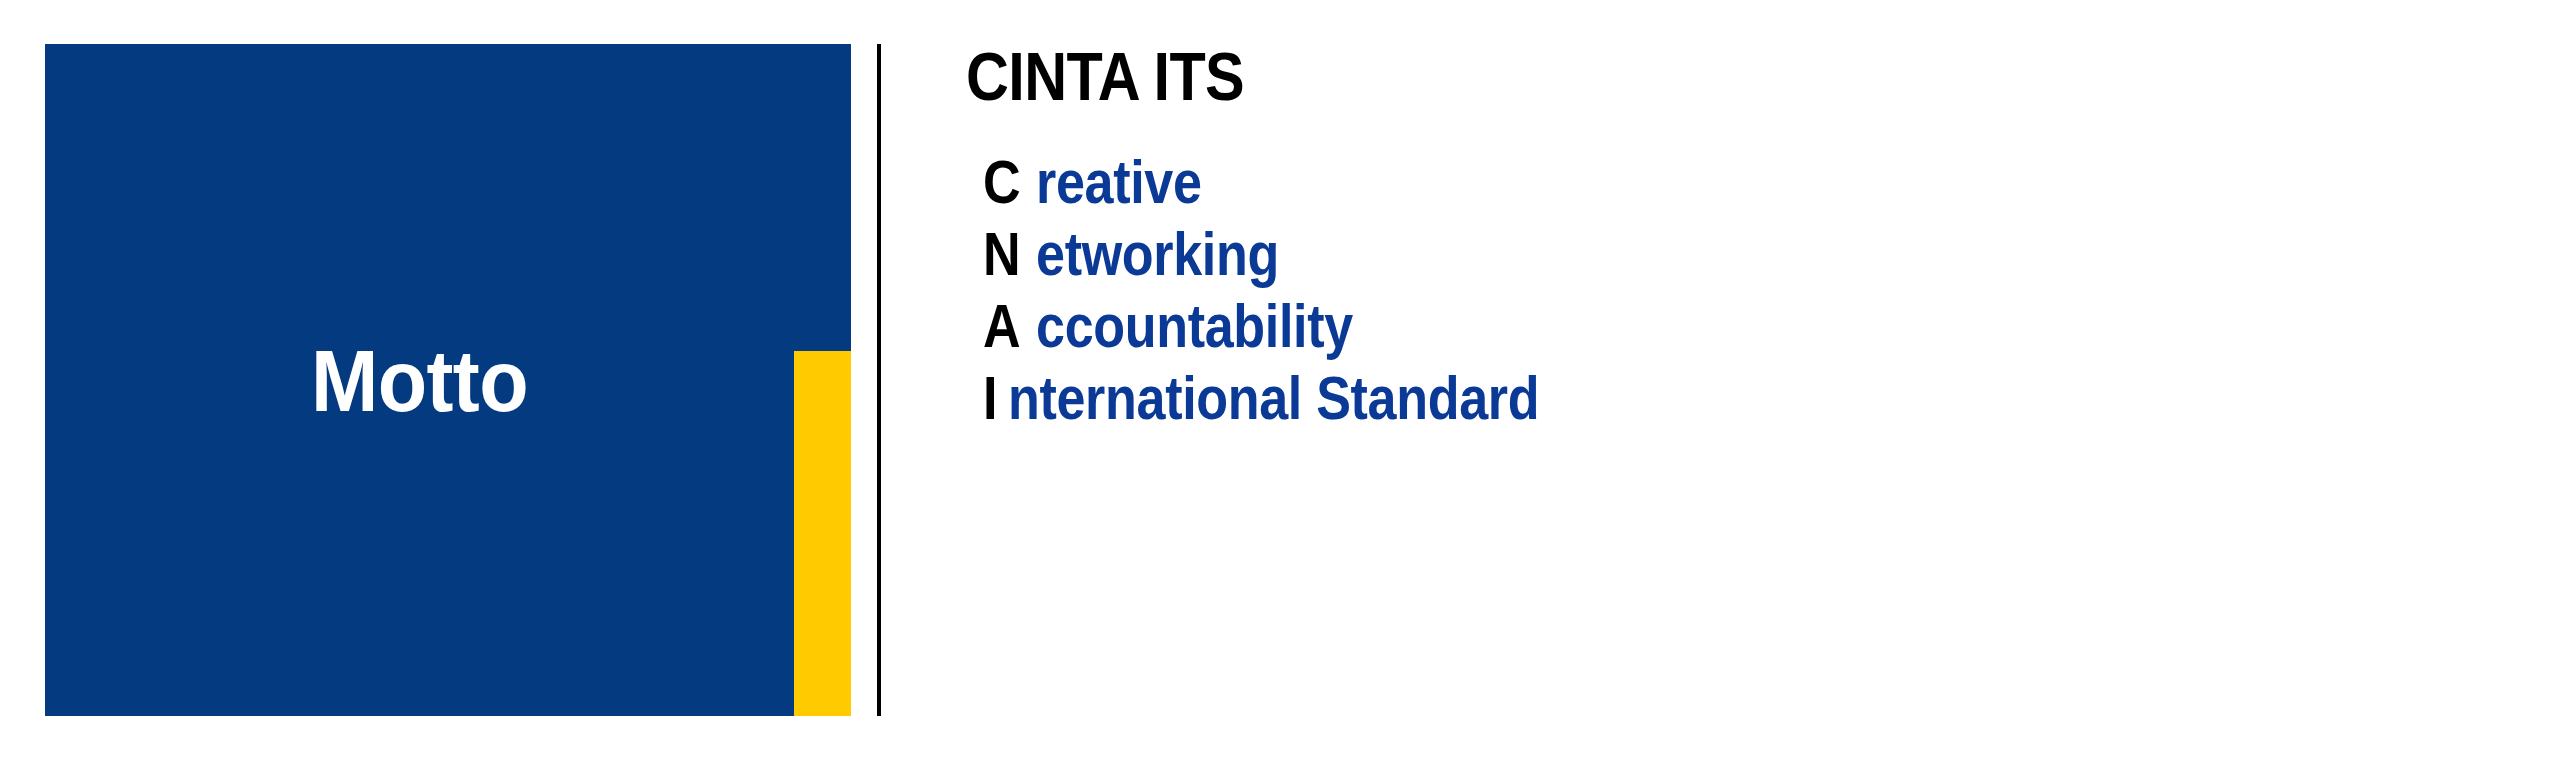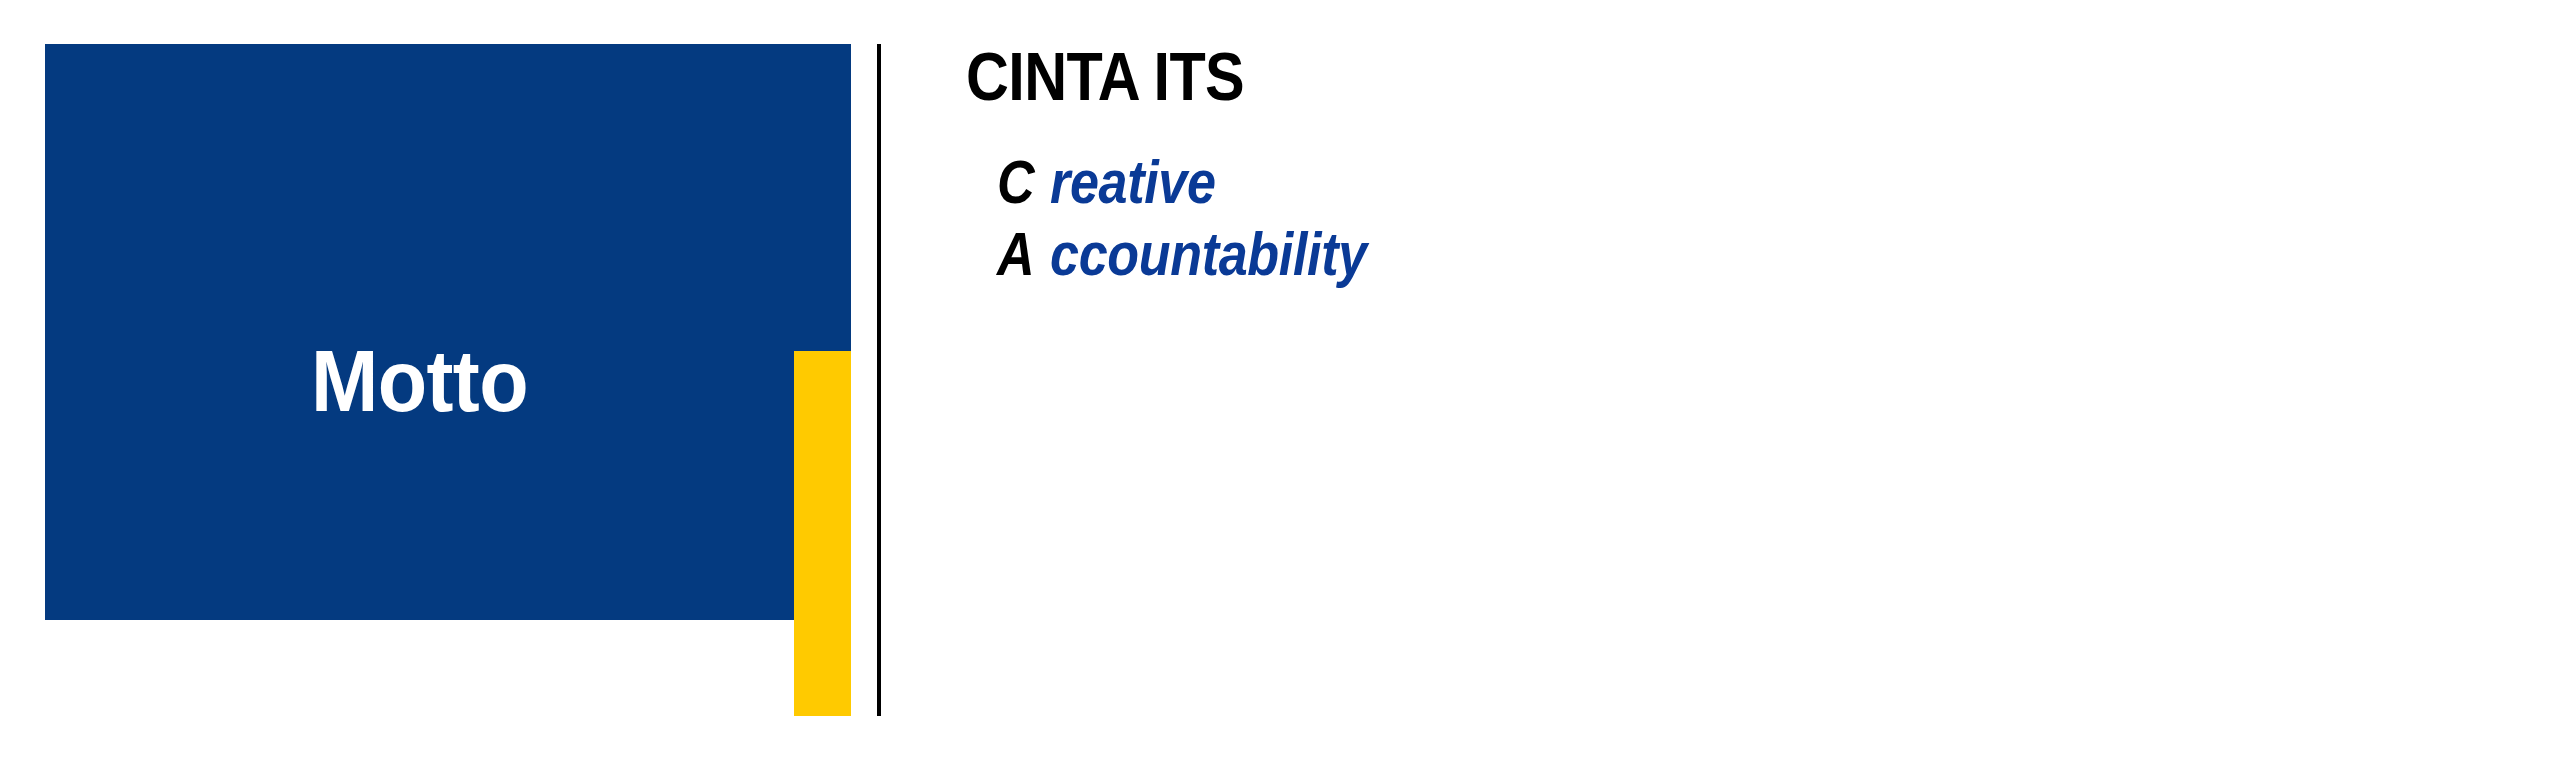--- a/index.html
+++ b/index.html
@@ -20,21 +20,21 @@
     height: 760px;
     background: #ffffff;
   }
 
   
   .motto-block {
     position: absolute;
     left: 45px;
     top: 44px;
     width: 806px;
-    height: 576px;
+    height: 672px;
     background: #043a80;
   }
 
   .motto-accent {
     position: absolute;
     left: 749px;   
     top: 307px;     
     width: 57px;
     height: 365px;
     background: #ffca00;
@@ -89,24 +89,23 @@
     font-size: 69px;
     line-height: 79px;
     letter-spacing: -0.7px;
     white-space: nowrap;
     transform: scaleX(0.86);
     transform-origin: left center;
   }
 
   .acronym-list {
     position: absolute;
-    left: 31px;
+    left: 17px;
     top: 109px;
     width: 1466px;
-    font-style: italic;
   }
 
   .acronym-line {
     height: 72px;
     line-height: 72px;
     white-space: nowrap;
     font-family: "Liberation Sans Narrow", "Liberation Sans", "DejaVu Sans", sans-serif;
     font-size: 62px;
     letter-spacing: -0.4px;
   }
@@ -144,26 +143,32 @@
 
     <div class="panel-title">CINTA ITS</div>
 
     <div class="acronym-list">
 
       <div class="acronym-line">
         <span class="acronym-initial">C</span><span class="acronym-rest">reative</span>
       </div>
 
 
+      <div class="acronym-line">
+        <span class="acronym-initial">N</span><span class="acronym-rest">etworking</span>
+      </div>
 
 
       <div class="acronym-line">
         <span class="acronym-initial">A</span><span class="acronym-rest">ccountability</span>
       </div>
 
+      <div class="acronym-line">
+        <span class="acronym-initial">I</span><span class="acronym-rest">nternational Standard</span>
+      </div>
 
 
 
     </div>
   </div>
 
 </div>
 
 
 </body></html>

